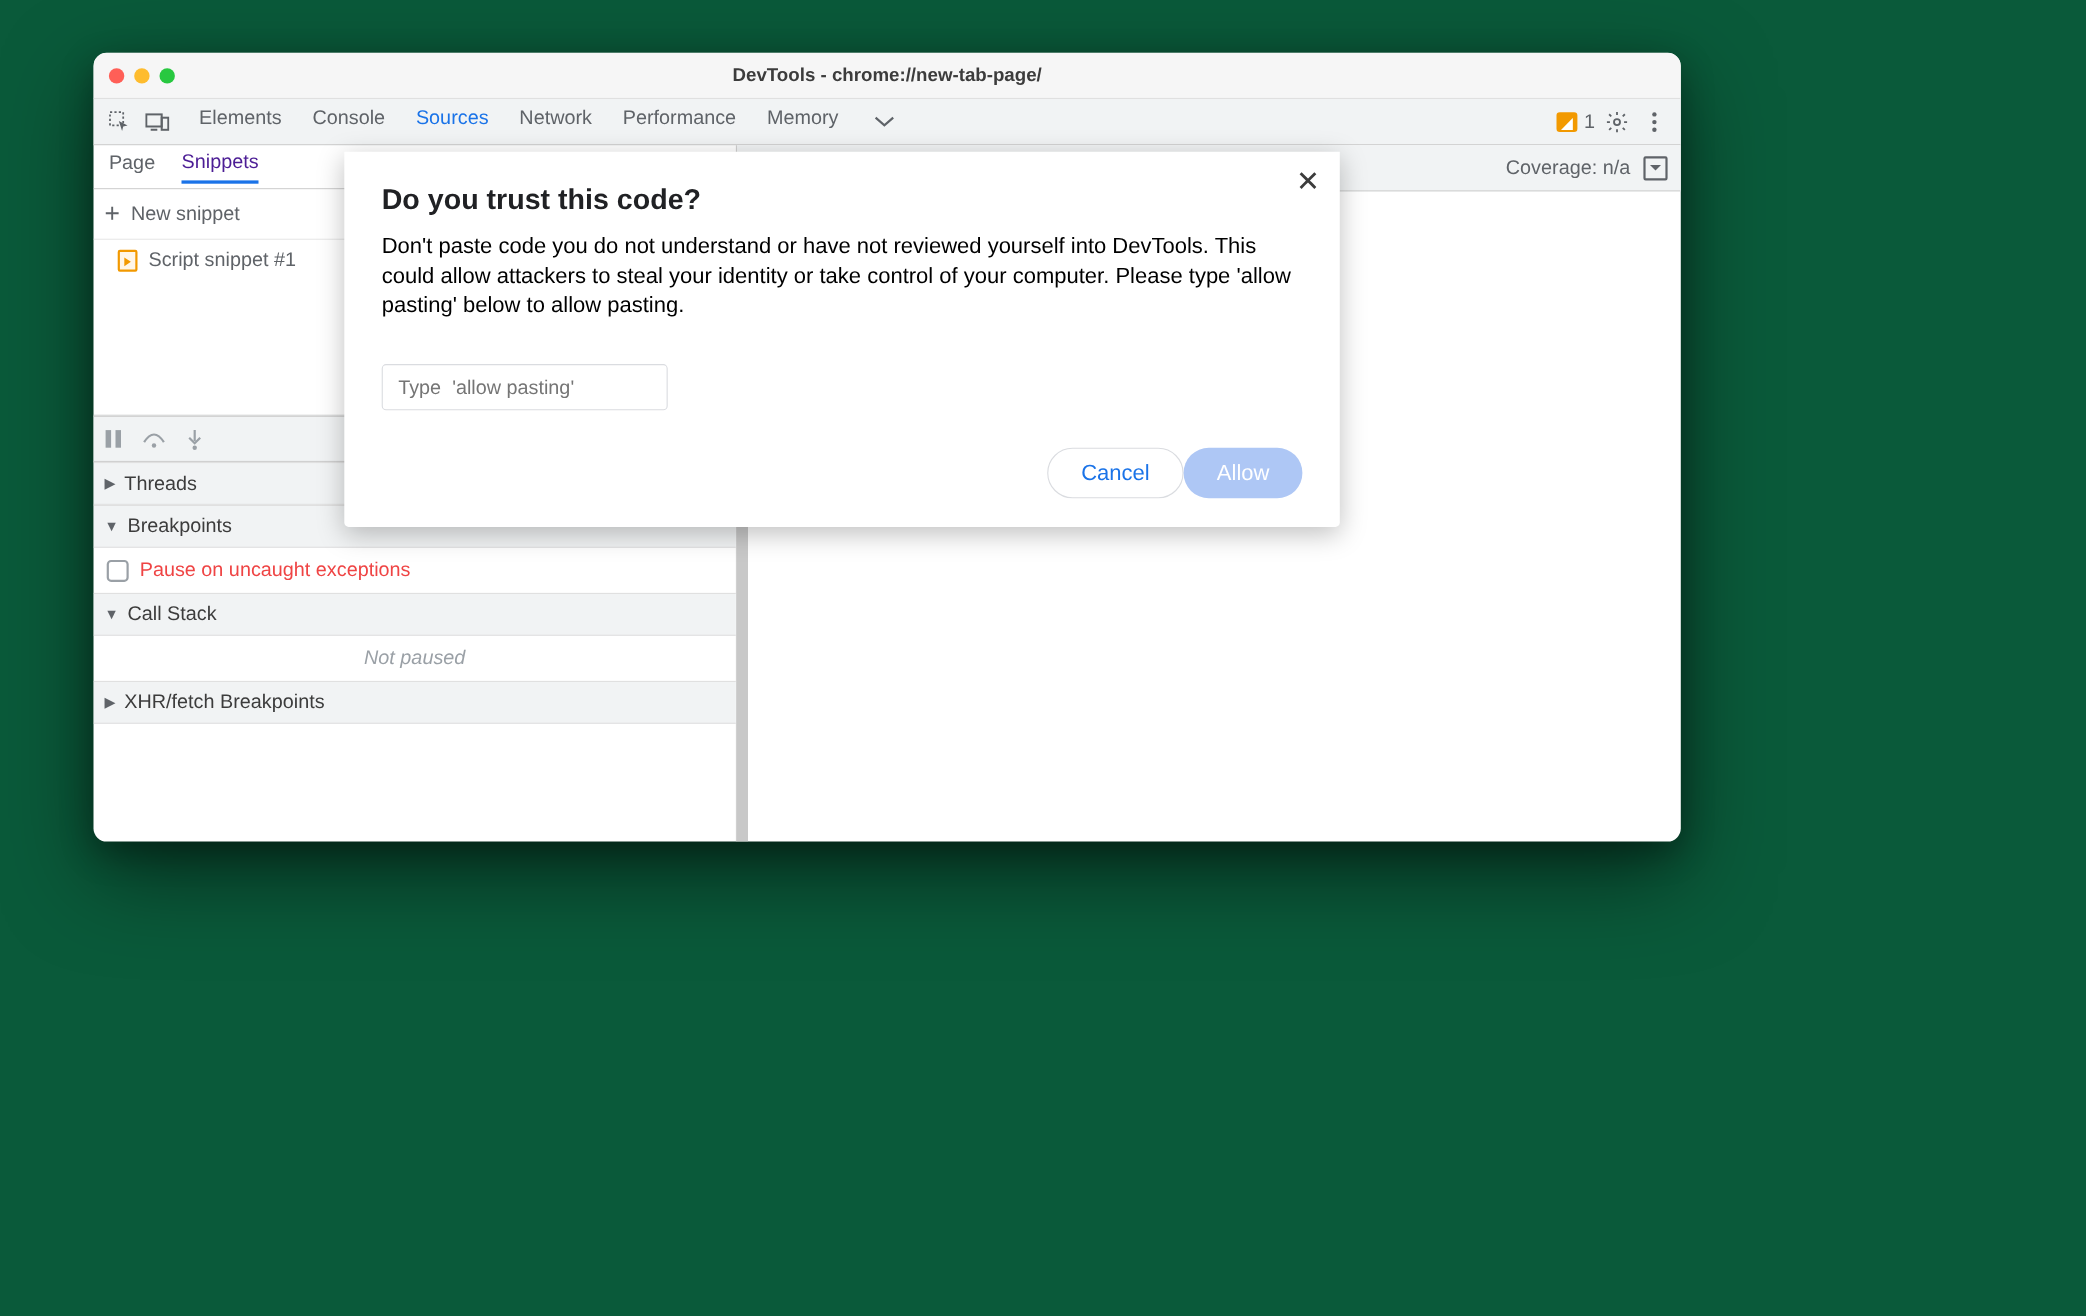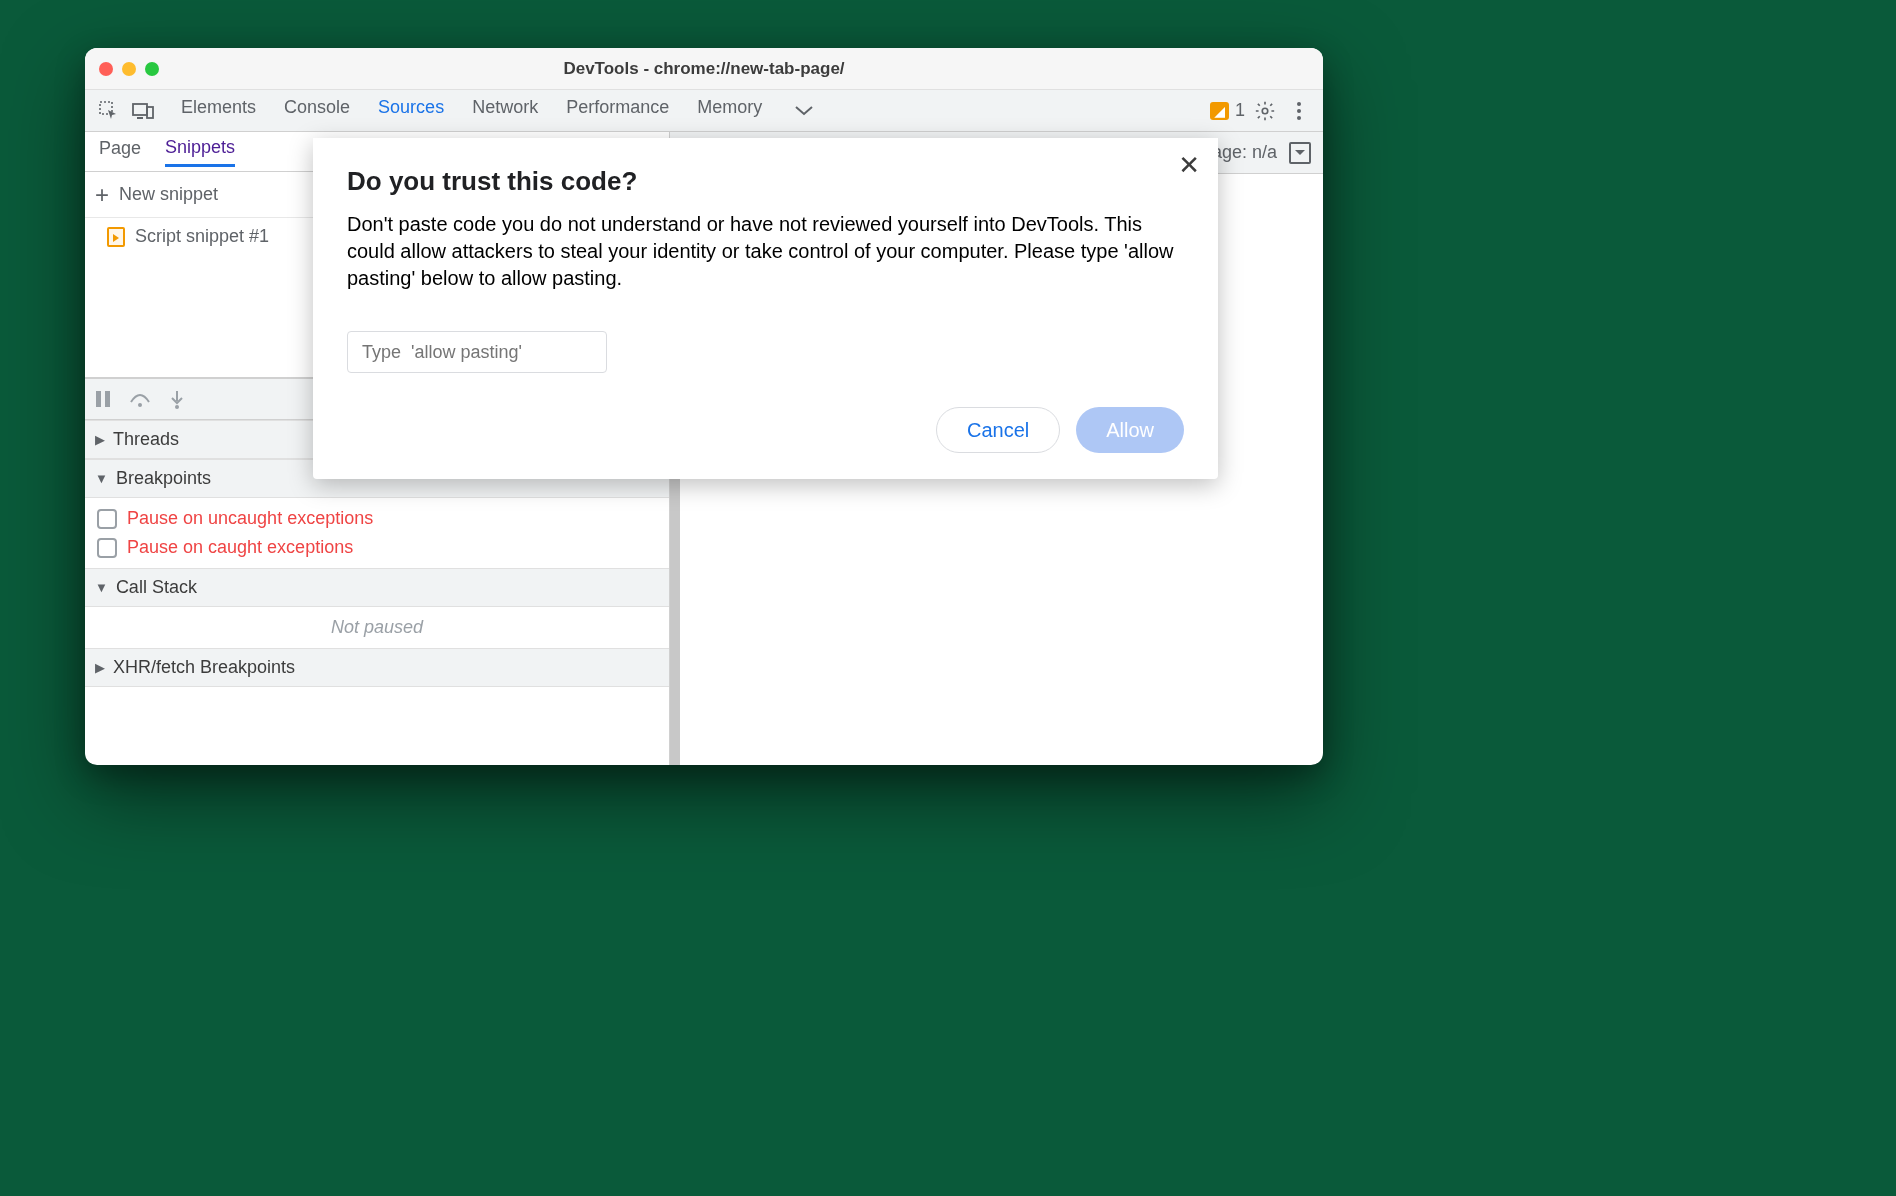--- a/index.html
+++ b/index.html
@@ -7,21 +7,21 @@
       background: #0a5a3a;
       font-family: -apple-system, BlinkMacSystemFont, "Segoe UI", Helvetica, Arial, sans-serif;
       width: 1896px;
       height: 1196px;
       position: relative;
     }
     .window {
       position: absolute;
       left: 85px;
       top: 48px;
-      width: 1238px;
+      width: 1443px;
       height: 717px;
       background: #fff;
       border-radius: 12px;
       box-shadow: 0 30px 80px rgba(0,0,0,0.5), 0 10px 30px rgba(0,0,0,0.3);
       overflow: hidden;
       display: flex;
       flex-direction: column;
     }
     .titlebar {
       height: 42px;
@@ -174,21 +174,21 @@
       background:#fff; border-radius:0 0 4px 4px;
       box-shadow: 0 6px 24px rgba(0,0,0,0.25);
       padding: 28px 34px 26px 34px;
     }
     .modal h2 { font-size: 26px; font-weight:700; color:#202124; margin-bottom:14px;}
     .modal p { font-size: 20px; color:#000000; line-height:1.35; margin-bottom:39px;}
     .modal-input {
       width: 260px; height:42px; border:1px solid #dadce0; border-radius:4px;
       padding: 0 14px; font-size:18px; color:#9aa0a6;
     }
-    .modal-actions { display:flex; justify-content:flex-end; gap:16px; margin-top:34px;}
+    .modal-actions { display:flex; justify-content:flex-end; margin-top:34px;}
     .btn {
       height:46px; padding:0 30px; border-radius:24px; font-size:20px; font-weight:500;
       display:inline-flex; align-items:center; justify-content:center; cursor:pointer;
     }
     .btn-cancel { border:1px solid #dadce0; background:#fff; color:#1a73e8;}
     .btn-allow { border:none; background:#aec7f5; color:#fff;}
     .modal-close {
       position:absolute; right:18px; top:14px; font-size:26px; color:#3c3c3c; cursor:pointer;
       line-height:1;
     }
@@ -300,24 +300,20 @@
         </div>
         <div class="sec-header">
           <span class="tri">▼</span>
           <span>Breakpoints</span>
         </div>
         <div class="sec-body">
           <div class="chk-row">
             <span class="chk"></span>
             <span>Pause on uncaught exceptions</span>
           </div>
-          <div class="chk-row">
-            <span class="chk"></span>
-            <span>Pause on caught exceptions</span>
-          </div>
         </div>
         <div class="sec-header">
           <span class="tri">▼</span>
           <span>Call Stack</span>
         </div>
         <div class="not-paused">Not paused</div>
         <div class="sec-header">
           <span class="tri">▶</span>
           <span>XHR/fetch Breakpoints</span>
         </div>

